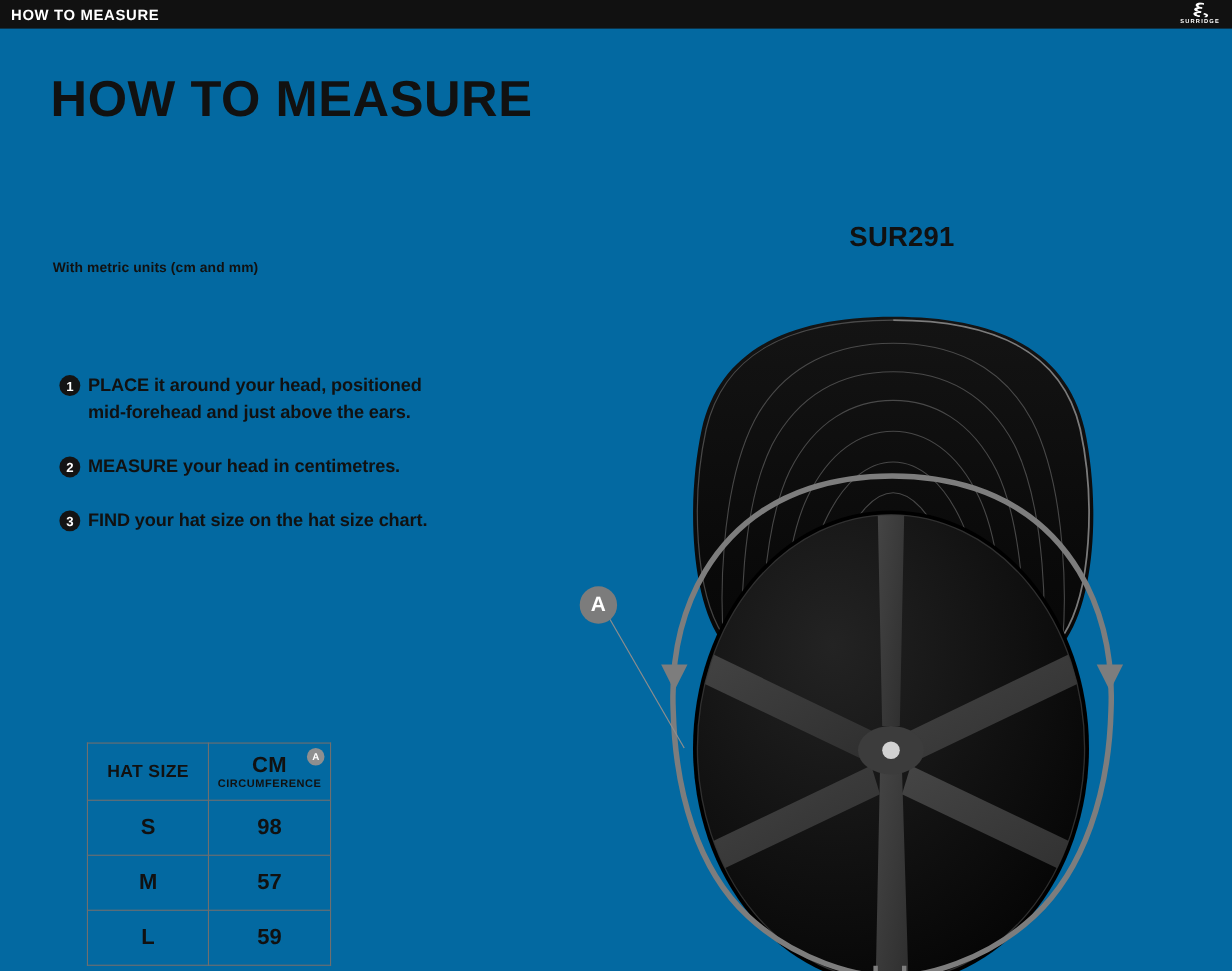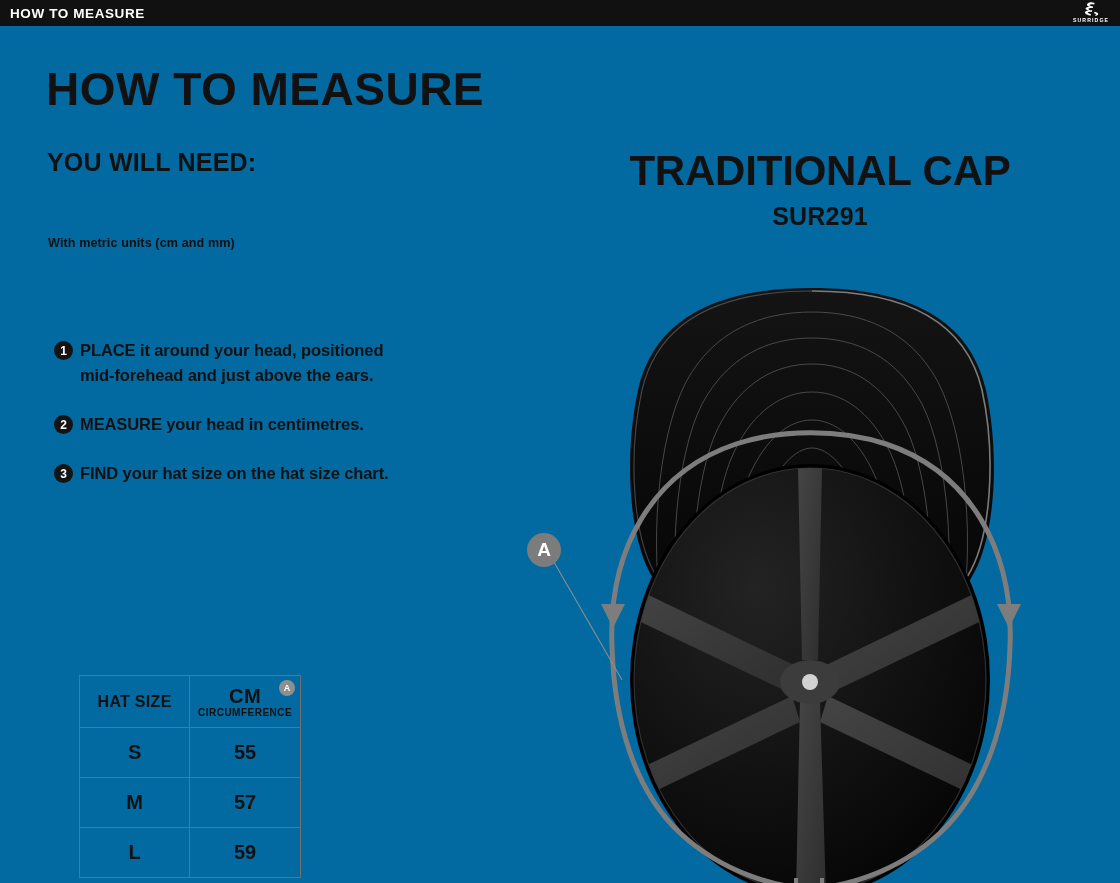--- a/index.html
+++ b/index.html
@@ -141,21 +141,20 @@
     <div class="brand">
       <svg class="brand-mark" width="16" height="15" viewBox="0 0 16 15">
         <path d="M11.6 1.0 C9.0 -0.2 5.2 0.2 4.2 1.9 C3.3 3.4 5.0 4.3 7.3 4.7 C5.0 4.6 3.0 5.1 2.6 6.3 C2.2 7.6 4.2 8.3 6.6 8.6 C4.3 8.5 2.2 9.0 1.9 10.2 C1.5 11.8 4.6 13.3 7.8 13.5 L7.8 11.9 C6.2 11.8 4.6 11.2 4.8 10.5 C5.0 9.8 7.0 9.7 8.9 9.9 L9.2 8.3 C7.4 8.1 5.3 7.6 5.5 6.8 C5.7 6.0 7.9 5.9 9.8 6.1 L10.1 4.5 C8.3 4.3 6.4 3.8 6.6 3.0 C6.8 2.2 9.3 1.9 11.3 2.5 Z" fill="#ffffff"></path>
         <path d="M12.0 13.6 C13.9 14.0 15.4 13.0 15.2 11.8 C15.0 10.6 13.2 10.0 11.4 9.8 L11.1 11.4 C12.2 11.5 13.2 11.8 13.1 12.3 C13.0 12.8 12.6 12.9 12.0 12.9 Z" fill="#ffffff"></path>
       </svg>
       <div class="brand-word">SURRIDGE</div>
     </div>
   </div>
 
   <div class="h1">HOW TO MEASURE</div>
-  <div class="h2">YOU WILL NEED:</div>
 
   <div class="need-sub">With metric units (cm and mm)</div>
 
   <div class="steps">
     <div class="step">
       <div class="badge-num">1</div>
       <div class="step-text">PLACE it around your head, positioned mid-forehead and just above the ears.</div>
     </div>
     <div class="step">
       <div class="badge-num">2</div>
@@ -177,34 +176,33 @@
         <th class="col-b">
           <div class="th-cm">CM</div>
           <div class="th-sub">CIRCUMFERENCE</div>
           <div class="cell-badge">A</div>
         </th>
       </tr>
     </thead>
     <tbody>
       <tr>
         <td>S</td>
-        <td>55</td>
+        <td>98</td>
       </tr>
       <tr>
         <td>M</td>
         <td>57</td>
       </tr>
       <tr>
         <td>L</td>
         <td>59</td>
       </tr>
     </tbody>
   </table>
 
-  <div class="prod-title">TRADITIONAL CAP</div>
   <div class="prod-code">SUR291</div>
 
   <div class="cap-wrap">
     <svg class="cap-svg" width="620" height="633" viewBox="0 0 620 633">
       <defs>
         <linearGradient id="peakGrad" x1="0" y1="0" x2="0" y2="1">
           <stop offset="0%" stop-color="#141414"></stop>
           <stop offset="60%" stop-color="#0a0a0a"></stop>
           <stop offset="100%" stop-color="#050505"></stop>
         </linearGradient>

